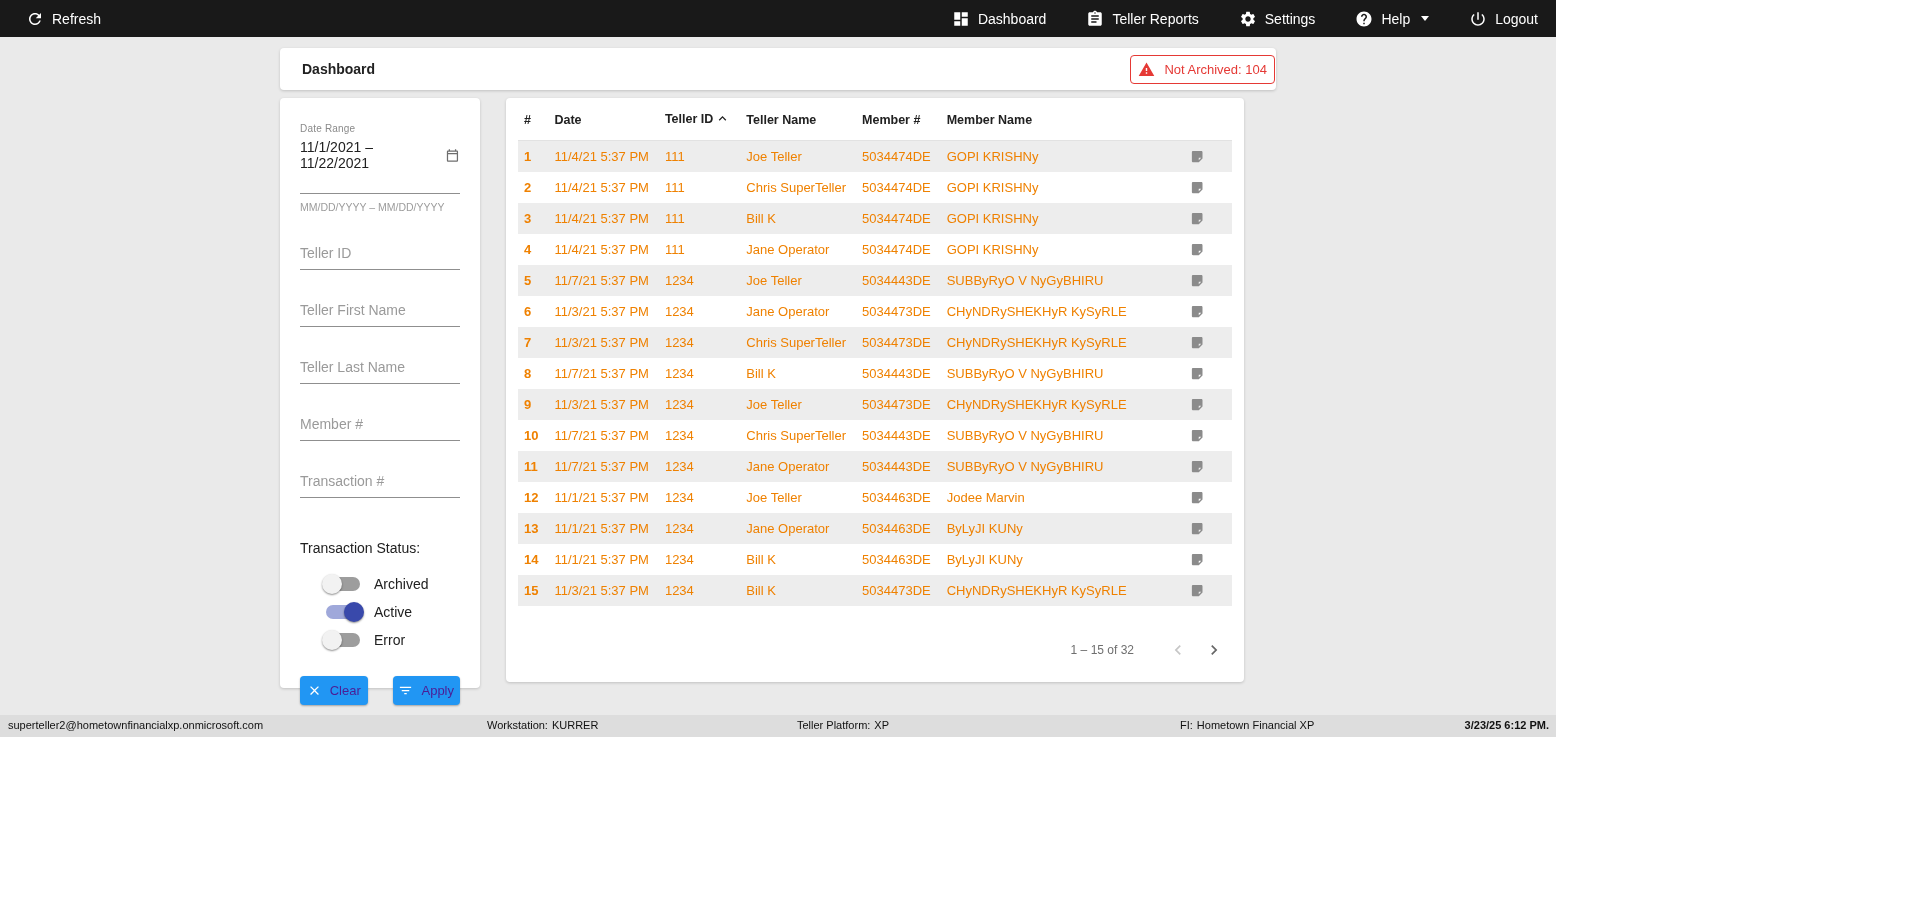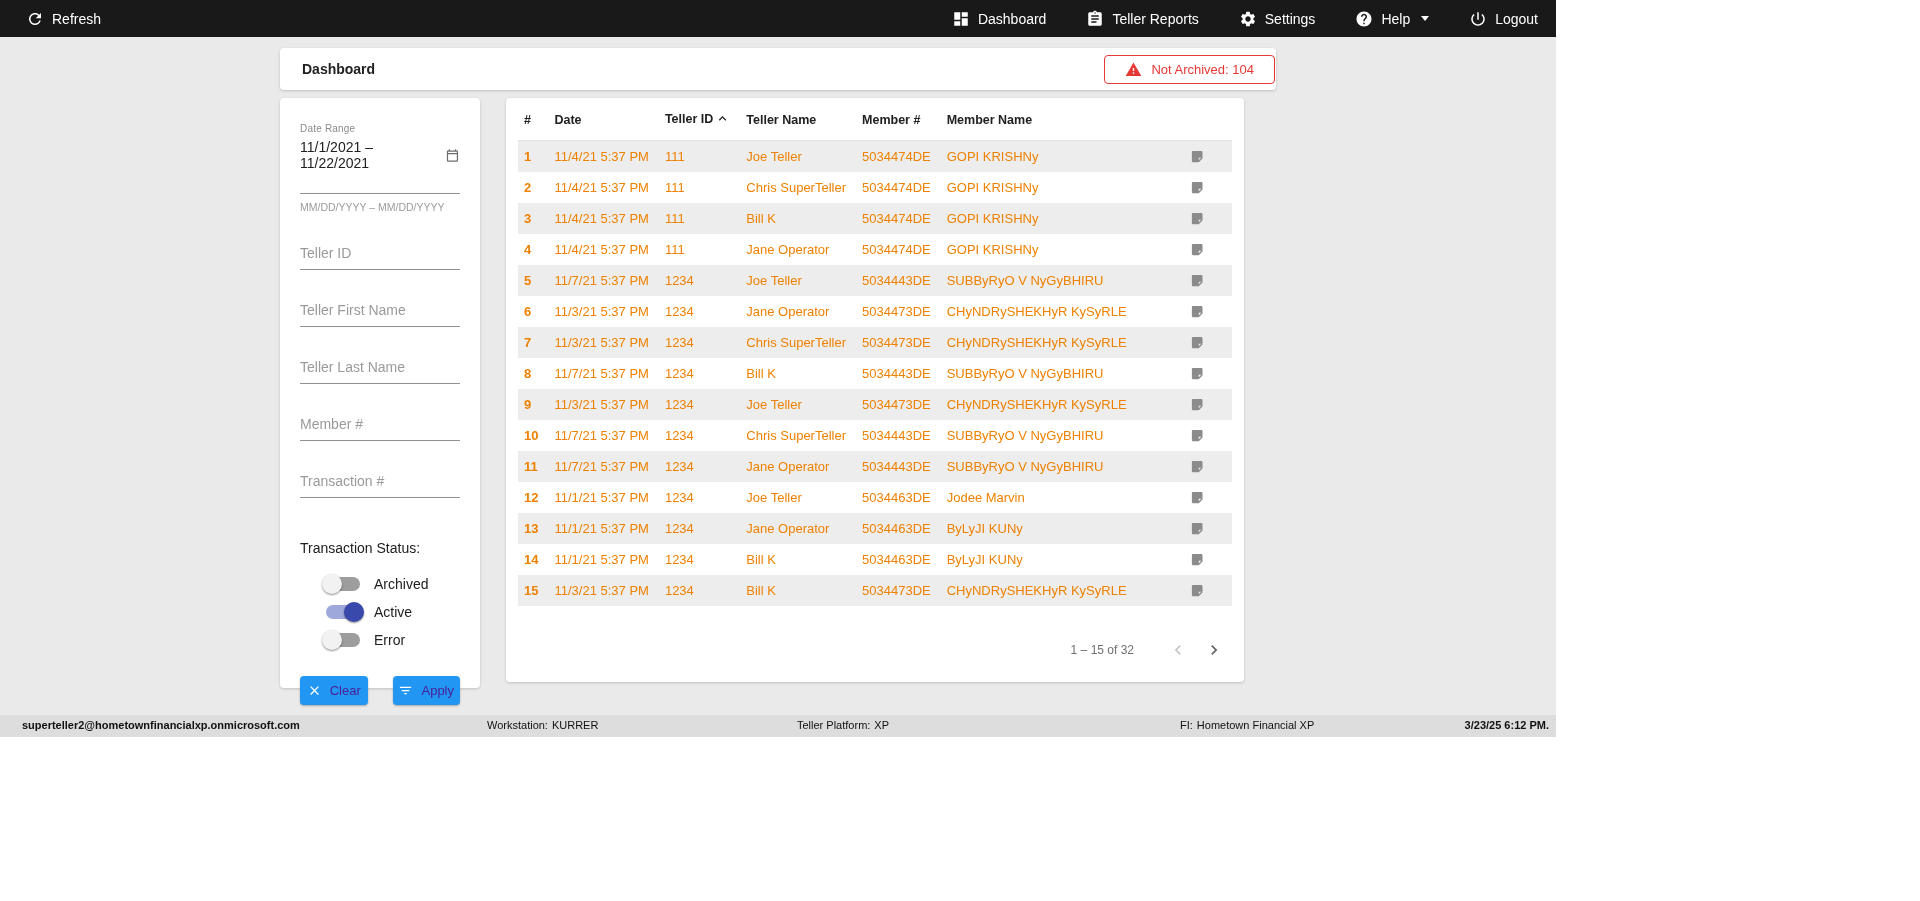--- a/index.html
+++ b/index.html
@@ -14,21 +14,21 @@
   .icon{display:inline-flex;align-items:center;justify-content:center}
   .icon svg{width:18px;height:18px;fill:#fff}
   .caret-down{width:0;height:0;border-left:4px solid transparent;border-right:4px solid transparent;border-top:5px solid #fff;margin-left:3px}
 
   
   .main{flex:1 1 auto;background:#eaeaea}
   .content{width:996px;margin:11px auto 0}
   .card{background:#fff;border-radius:4px;box-shadow:0 1px 3px rgba(0,0,0,.18)}
   .header-card{height:42px;display:flex;align-items:center;justify-content:space-between;padding:0 1px 0 22px}
   .page-title{font-size:14px;font-weight:bold;color:#212121}
-  .badge{display:flex;align-items:center;gap:9px;border:1px solid #e53935;border-radius:4px;height:29px;padding:0 20px;color:#e53935;font-size:13px;background:#fff;cursor:pointer}
+  .badge{display:flex;align-items:center;gap:9px;border:1px solid #e53935;border-radius:4px;height:29px;padding:0 7px;color:#e53935;font-size:13px;background:#fff;cursor:pointer}
   .badge svg{width:17px;height:17px;fill:#e53935}
 
   .columns{display:flex;gap:26px;margin-top:8px;align-items:flex-start}
 
   
   .filter-card{width:200px;height:590px;padding:25px 20px 0}
   .fld-label{font-size:10px;color:#8a8a8a;letter-spacing:.2px}
   .date-field{display:flex;align-items:center;justify-content:space-between;border-bottom:1px solid #8f8f8f;padding:5px 0 22px;font-size:14px;color:#212121;cursor:pointer}
   .date-field svg{width:15px;height:15px;fill:#6e6e6e}
   .hint{font-size:10.5px;color:#9c9c9c;margin-top:7px}
@@ -65,21 +65,21 @@
   .pagination{display:flex;align-items:center;justify-content:flex-end;margin-top:26px;color:#6f6f6f;font-size:12px}
   .pag-label{margin-right:26px}
   .pag-btn{width:36px;height:36px;display:flex;align-items:center;justify-content:center;border-radius:50%;cursor:pointer}
   .pag-btn svg{width:20px;height:20px}
   .pag-btn.prev svg{fill:#c6c6c6}
   .pag-btn.next svg{fill:#666}
 
   
   .footer{height:22px;background:#dddddd;position:relative;font-size:11px;color:#111;flex:0 0 auto}
   .footer .seg{position:absolute;top:4px;white-space:nowrap}
-  .f-email{left:22px;font-weight:bold}
+  .f-email{left:8px;font-weight:normal}
   .f-ws{left:487px}
   .f-tp{left:797px}
   .f-fi{left:1180px}
   .f-dt{right:7px;font-weight:bold}
   .footer .lbl{margin-right:4px}
   .footer .val{font-weight:normal}
 </style>
 </head>
 <body>
 

